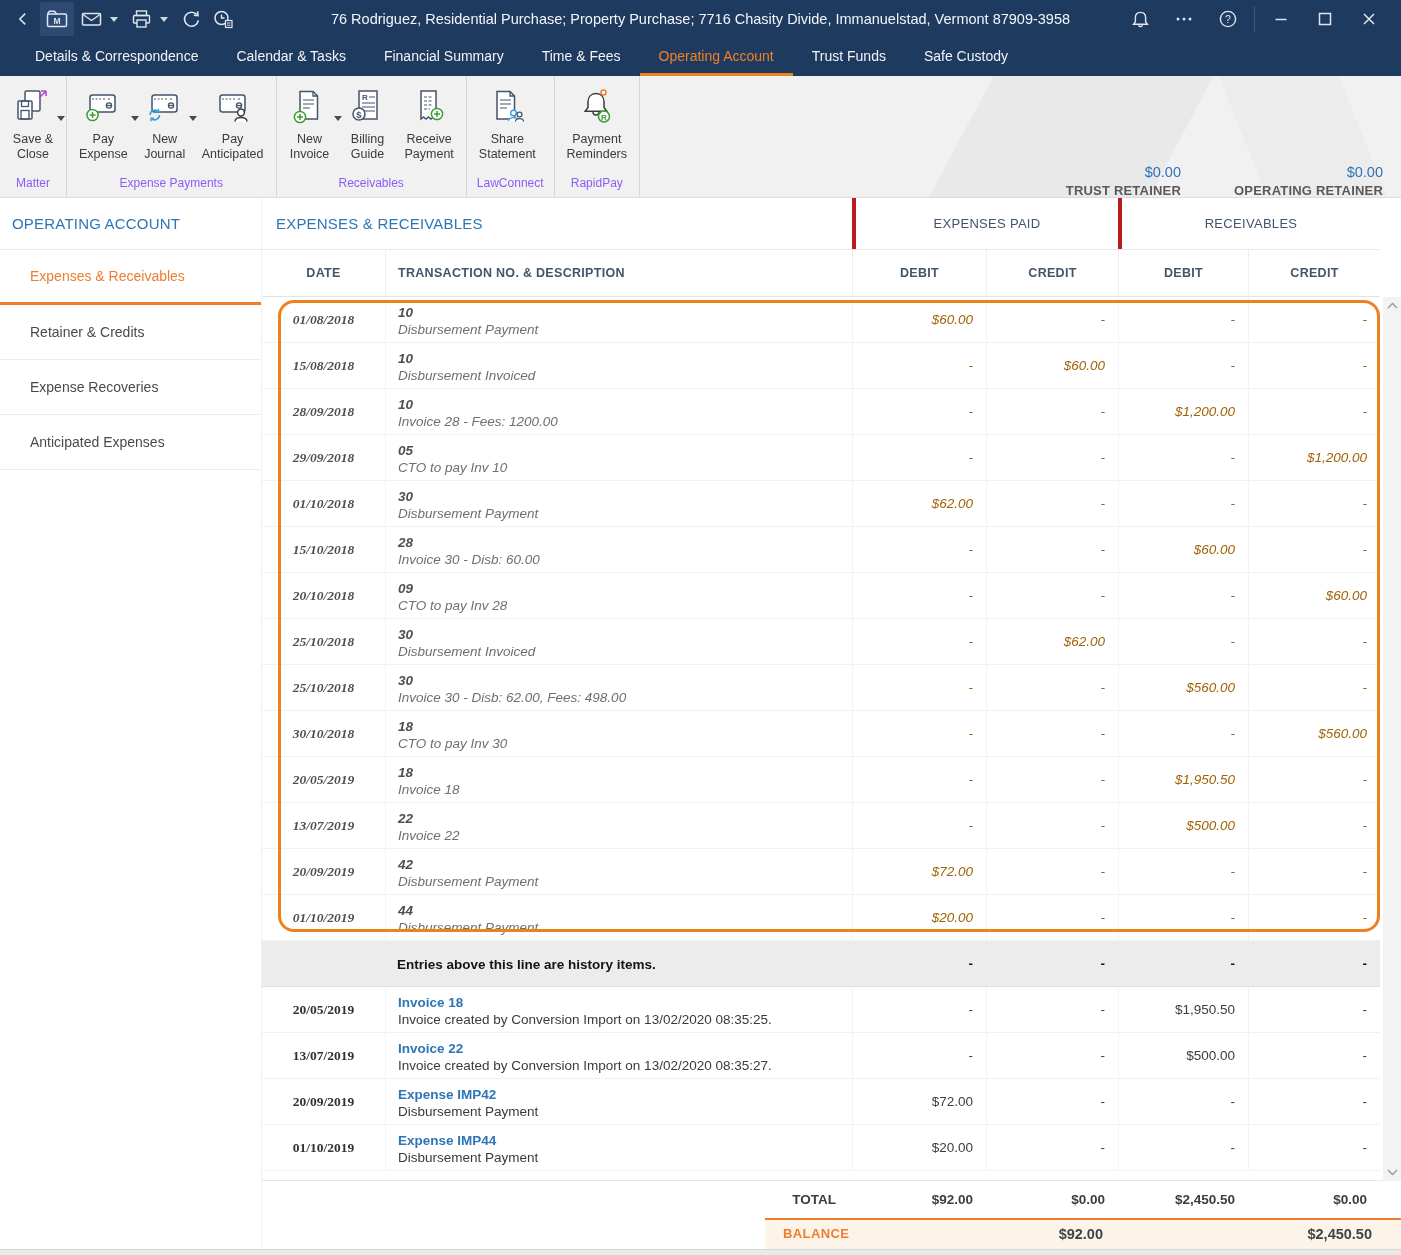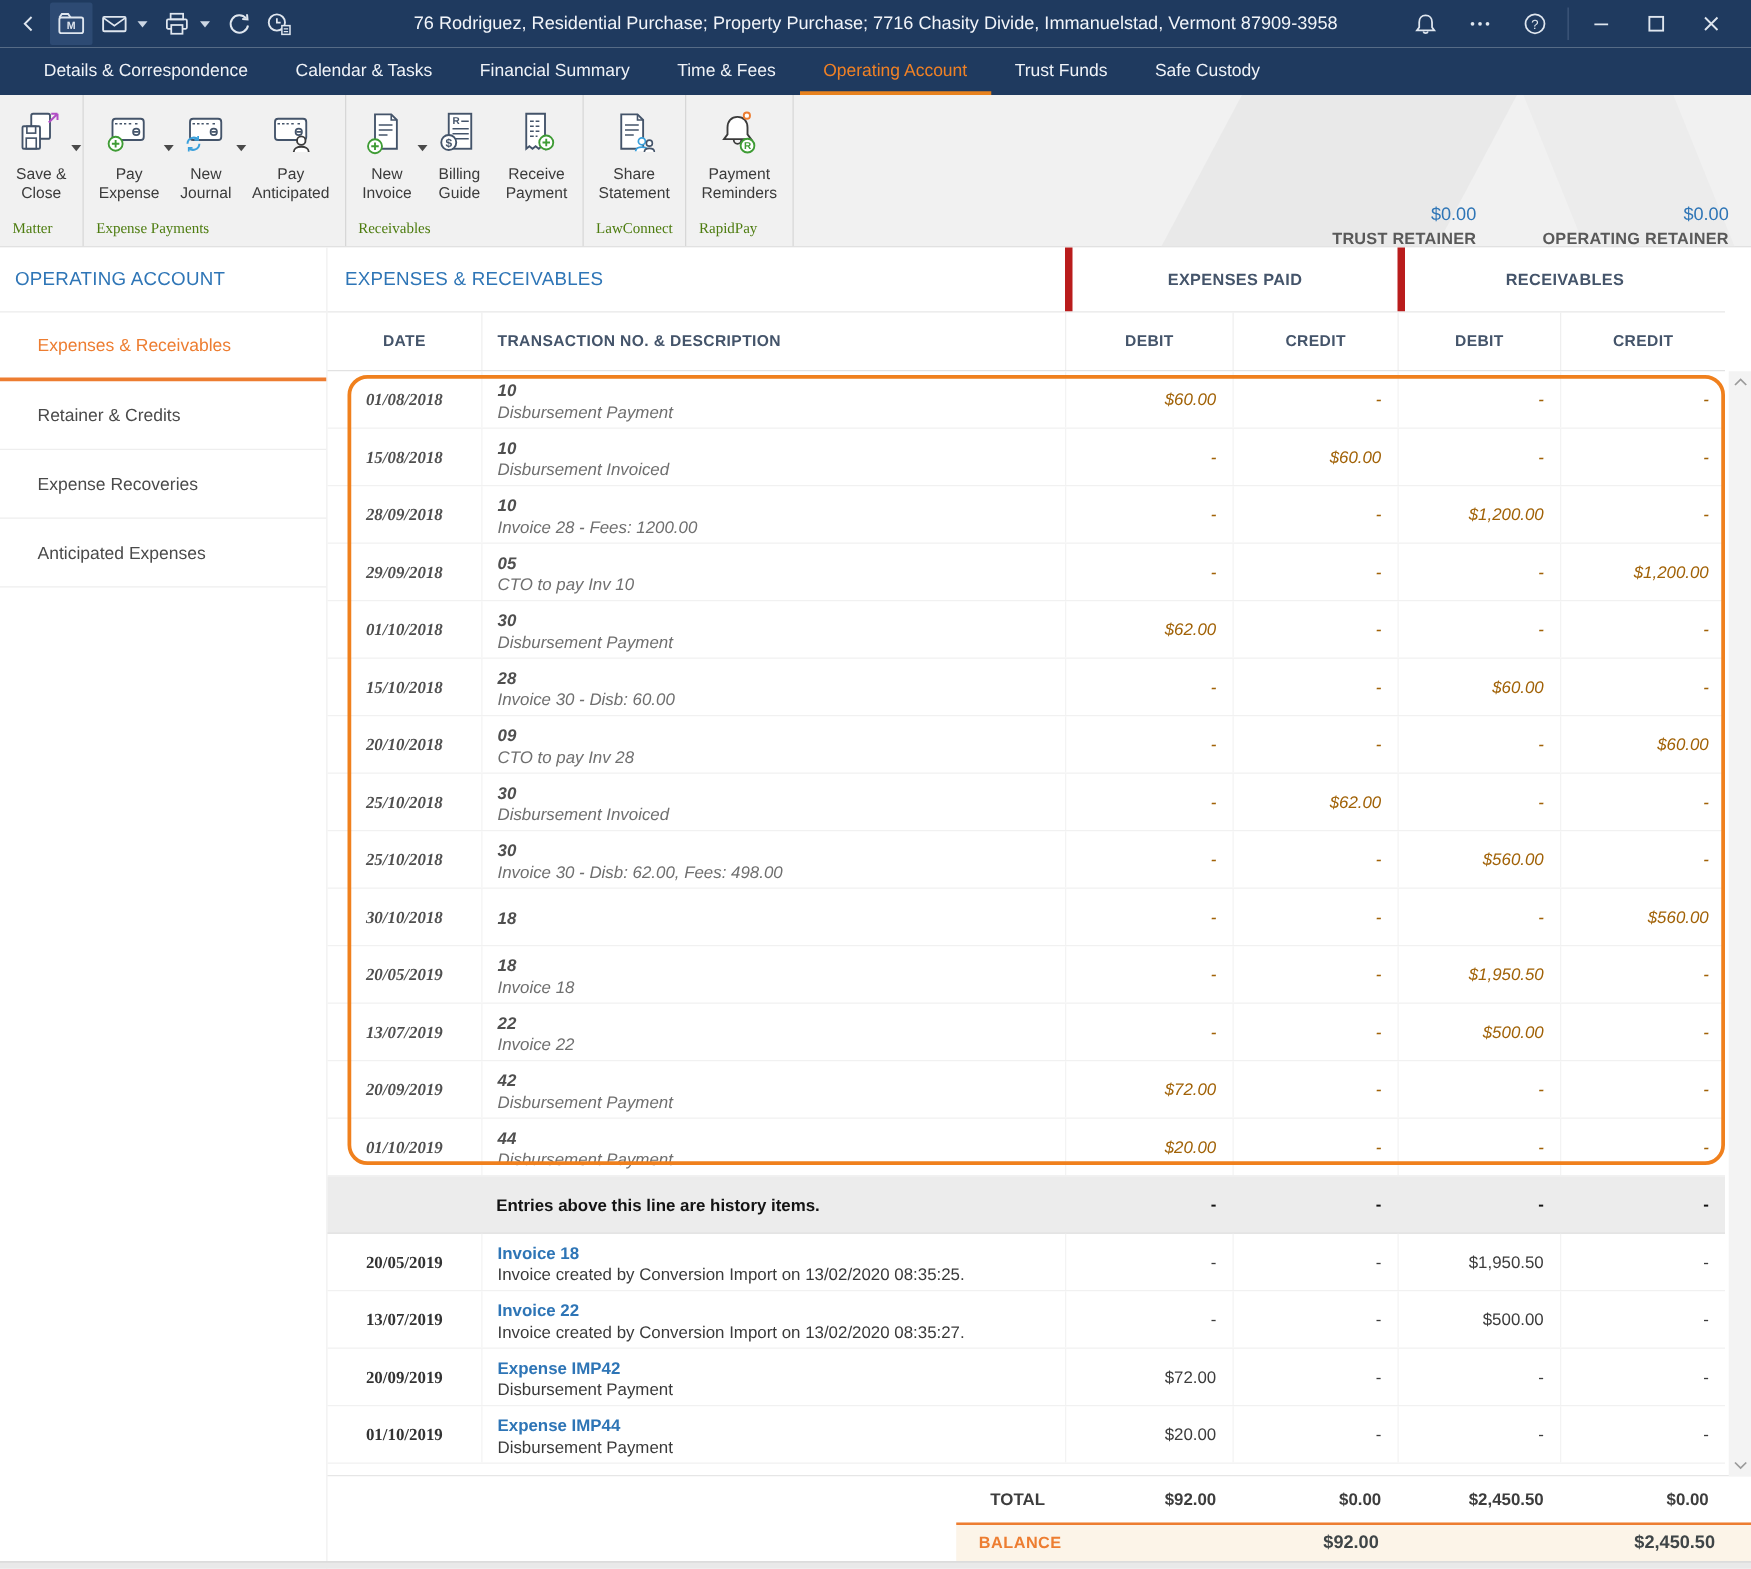--- a/index.html
+++ b/index.html
@@ -33,21 +33,21 @@
   .wm1,.wm2 { position:absolute; background:#e9e9e9; z-index:0; }
   .wm1 { right:230px; top:-20px; width:220px; height:200px; transform:skewX(-28deg); }
   .wm2 { right:30px; top:-20px; width:120px; height:200px; transform:skewX(22deg); background:#ececec; }
   .rgroup { display:flex; flex-direction:column; border-right:1px solid #d7d7d7; padding:0 4px; z-index:1; }
   .rbtns { flex:1; display:flex; align-items:flex-start; padding-top:12px; }
   .rbtn { position:relative; display:flex; flex-direction:column; align-items:center; padding:0 8px; min-width:58px; cursor:pointer; }
   .rbtn .ricon { width:40px; height:40px; margin-bottom:4px; }
   .rbtn .rline { font-size:12.5px; color:#3b3b3b; line-height:15px; white-space:nowrap; }
   .rbtn .rcaret { position:absolute; right:-3px; top:28px; width:0; height:0;
     border-left:4px solid transparent; border-right:4px solid transparent; border-top:5px solid #4a4a4a; }
-  .rgroup-label { font-size:12px; color:#4d7c0f; padding:5px 6px 7px; white-space:nowrap;font-family:Liberation Serif, serif; }
+  .rgroup-label { text-align:center; font-size:12px; color:#8b5cf6; padding:5px 6px 7px; white-space:nowrap; }
 
   
   .retainers { position:absolute; right:18px; top:88px; display:grid; grid-template-columns:188px 188px;
     column-gap:14px; row-gap:16px; text-align:right; z-index:2; }
   .ret-val { color:#2e75b6; font-size:14.5px; }
   .ret-label { color:#595959; font-size:13px; font-weight:700; margin-top:3px; letter-spacing:.2px; }
 
   
   .content { position:absolute; top:198px; left:0; width:100%; height:1057px; display:flex; background:#fff; }
 
@@ -58,21 +58,21 @@
     color:#4a4a4a; border-bottom:1px solid #eeeeee; cursor:pointer; }
   .sb-item.active { color:#ed7d31; border-bottom:3px solid #ed7d31; }
 
   .main { flex:1; position:relative; }
   .grid6 { display:grid; grid-template-columns:123px 467px 134px 132px 130px 132px; width:1118px; }
 
   .thead-groups { display:grid; grid-template-columns:590px 266px 262px; width:1118px; height:52px;
     border-bottom:1px solid #e8e8e8; }
   .tg-title { display:flex; align-items:center; padding-left:14px; color:#2e75b6; font-size:15px; letter-spacing:.2px; }
   .tg-cell { display:flex; align-items:center; justify-content:center; color:#44546a; font-size:13px;
-    font-weight:700; letter-spacing:.3px; border-left:6px solid #b91c1c; }
+    font-weight:400; letter-spacing:.3px; border-left:4px solid #b91c1c; }
 
   .thead-cols { height:47px; border-bottom:1px solid #e2e2e2; }
   .th { display:flex; align-items:center; justify-content:center; color:#44546a; font-size:12.5px;
     font-weight:700; letter-spacing:.3px; border-left:1px solid #efefef; }
   .th.first { border-left:none; }
   .th.left { justify-content:flex-start; padding-left:12px; }
 
   .trow { height:46px; border-bottom:1px solid #f1f1f1; font-size:13.5px; cursor:default; }
   .cell { overflow:hidden; }
   .cell.date { display:flex; align-items:center; justify-content:center;font-family:Liberation Serif, serif; }
@@ -489,20 +489,21 @@
             </div>
             <div class="cell val">-</div>
             <div class="cell val">-</div>
             <div class="cell val">$560.00</div>
             <div class="cell val">-</div>
           </div>
           <div class="trow grid6 hist">
             <div class="cell date">30/10/2018</div>
             <div class="cell desc">
               <div class="ref">18</div>
+              <div class="dsc">CTO to pay Inv 30</div>
             </div>
             <div class="cell val">-</div>
             <div class="cell val">-</div>
             <div class="cell val">-</div>
             <div class="cell val">$560.00</div>
           </div>
           <div class="trow grid6 hist">
             <div class="cell date">20/05/2019</div>
             <div class="cell desc">
               <div class="ref">18</div>

